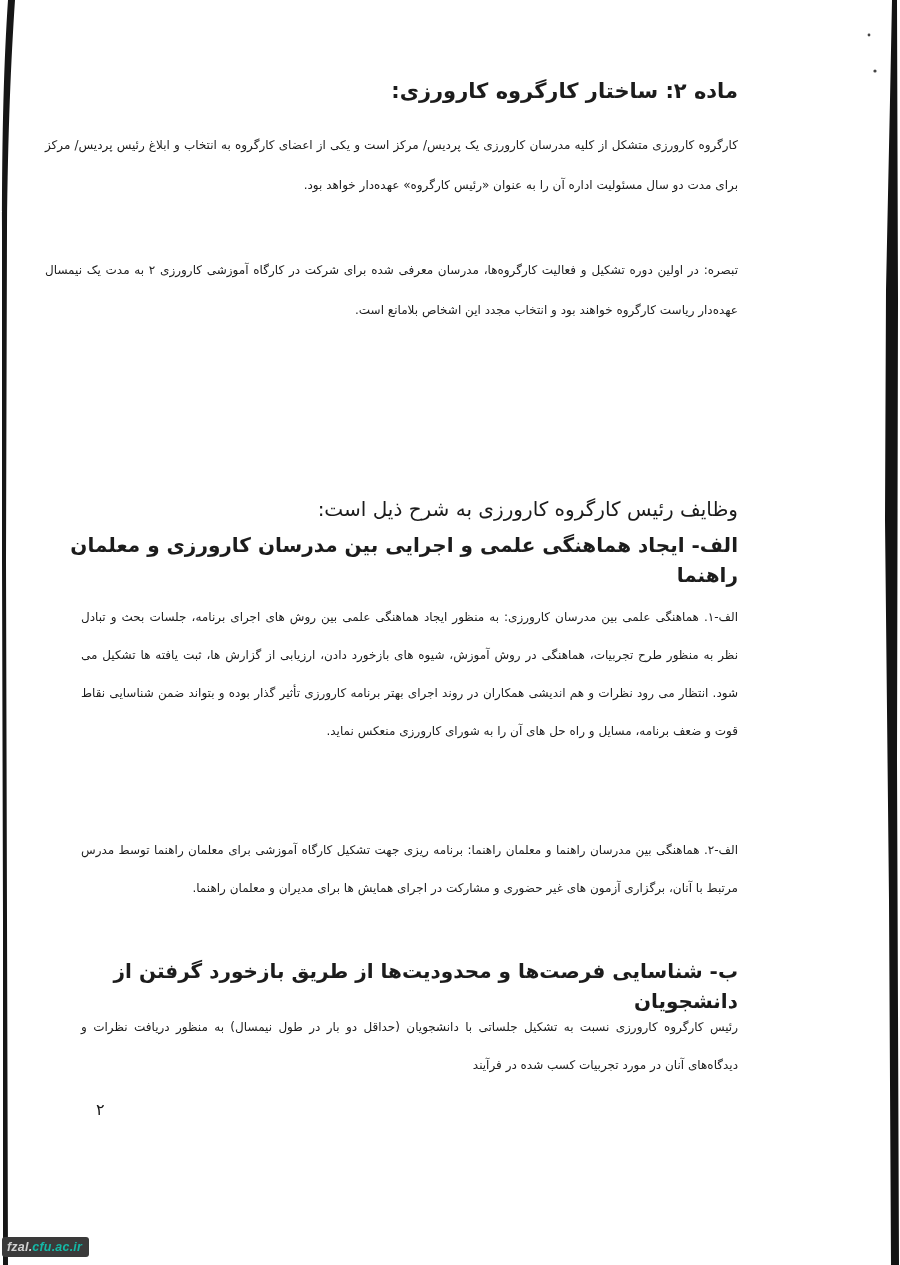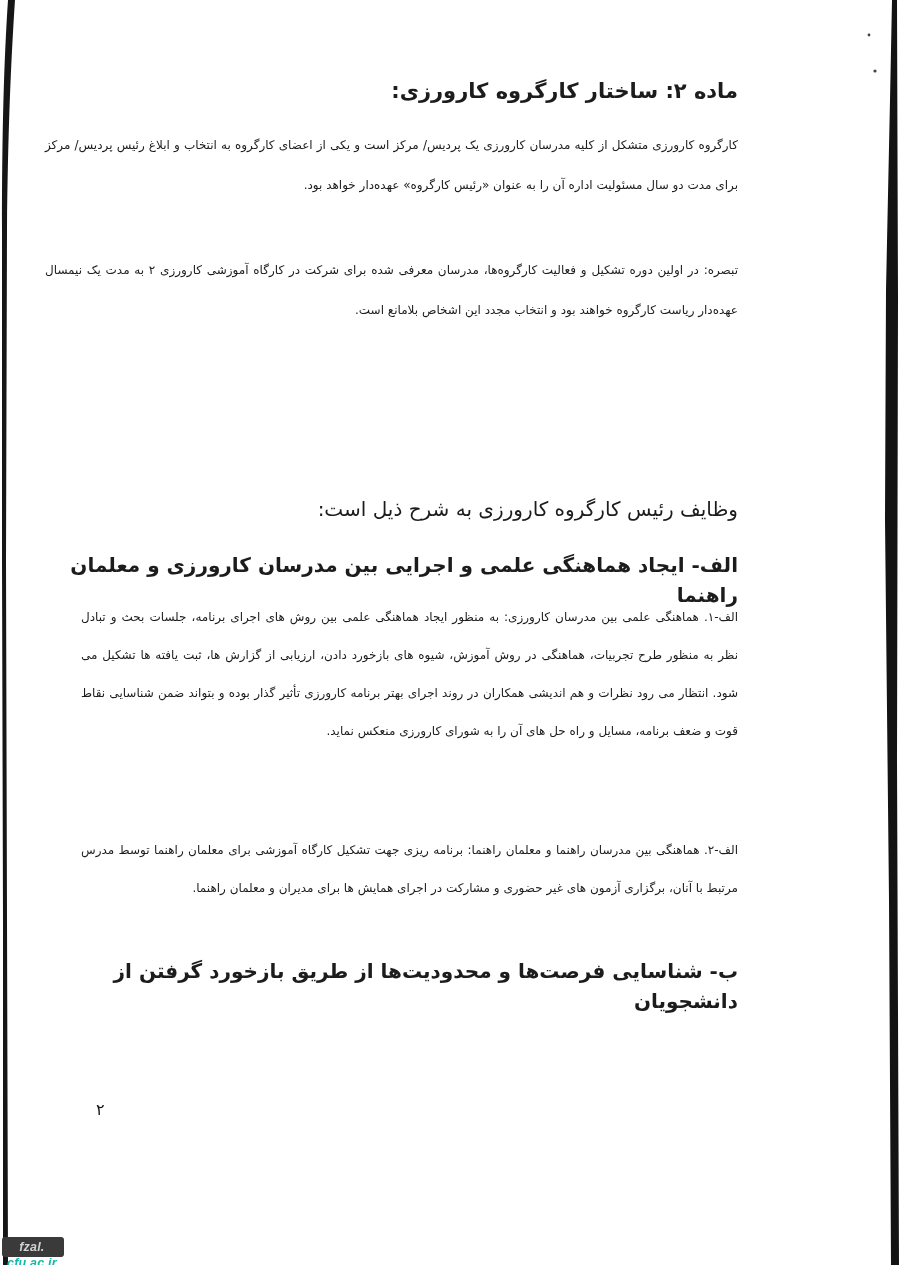--- a/index.html
+++ b/index.html
@@ -87,21 +87,20 @@
     border-radius: 3px;
     display: flex;
     align-items: center;
     font-family: "Liberation Sans", sans-serif;
     font-style: italic;
     font-weight: 700;
     font-size: 12.5px;
     letter-spacing: 0.2px;
     line-height: 16px;
     white-space: nowrap;
-    flex-direction: column;
   }
 </style>
 </head>
 <body>
 
 <div class="page">
 
   <svg class="scan-borders" viewBox="0 0 900 1265" aria-hidden="true">
 
     <path d="M8,0 L15,0 C11,60 8,130 7,230 L6,560 L7,920 L8,1265 L3,1265 L3,920 L2,560 L2,230 C2,130 4,60 8,0 Z" fill="#161616"></path>
@@ -116,28 +115,29 @@
 
     <h2 class="doc-heading" style="top:76px">ماده ۲: ساختار کارگروه کارورزی:</h2>
 
     <p class="doc-para lh40" style="top:125px">کارگروه کارورزی متشکل از کلیه مدرسان کارورزی یک پردیس/ مرکز است و یکی از اعضای کارگروه به انتخاب و ابلاغ رئیس پردیس/ مرکز برای مدت دو سال مسئولیت اداره آن را به عنوان «رئیس کارگروه» عهده‌دار خواهد بود.</p>
 
     <p class="doc-para lh40" style="top:250px">تبصره: در اولین دوره تشکیل و فعالیت کارگروه‌ها، مدرسان معرفی شده برای شرکت در کارگاه آموزشی کارورزی ۲ به مدت یک نیمسال عهده‌دار ریاست کارگروه خواهند بود و انتخاب مجدد این اشخاص بلامانع است.</p>
 
 
     <p class="doc-intro" style="top:494px">وظایف رئیس کارگروه کارورزی به شرح ذیل است:</p>
 
-    <h3 class="item-heading" style="top:550px">الف- ایجاد هماهنگی علمی و اجرایی بین مدرسان کارورزی و معلمان راهنما</h3>
+    <h3 class="item-heading" style="top:530px">الف- ایجاد هماهنگی علمی و اجرایی بین مدرسان کارورزی و معلمان راهنما</h3>
 
     <p class="doc-para lh38" style="top:598px">الف-۱. هماهنگی علمی بین مدرسان کارورزی: به منظور ایجاد هماهنگی علمی بین روش های اجرای برنامه، جلسات بحث و تبادل نظر به منظور طرح تجربیات، هماهنگی در روش آموزش، شیوه های بازخورد دادن، ارزیابی از گزارش ها، ثبت یافته ها تشکیل می شود. انتظار می رود نظرات و هم اندیشی همکاران در روند اجرای بهتر برنامه کارورزی تأثیر گذار بوده و بتواند ضمن شناسایی نقاط قوت و ضعف برنامه، مسایل و راه حل های آن را به شورای کارورزی منعکس نماید.</p>
 
     <p class="doc-para lh38" style="top:831px">الف-۲. هماهنگی بین مدرسان راهنما و معلمان راهنما: برنامه ریزی جهت تشکیل کارگاه آموزشی برای معلمان راهنما توسط مدرس مرتبط با آنان، برگزاری آزمون های غیر حضوری و مشارکت در اجرای همایش ها برای مدیران و معلمان راهنما.</p>
 
     <h3 class="item-heading" style="top:956px">ب- شناسایی فرصت‌ها و محدودیت‌ها از طریق بازخورد گرفتن از دانشجویان</h3>
 
+    <p class="doc-para lh38" style="top:1008px">رئیس کارگروه کارورزی نسبت به تشکیل جلساتی با دانشجویان (حداقل دو بار در طول نیمسال) به منظور دریافت نظرات و دیدگاه‌های آنان در مورد تجربیات کسب شده در فرآیند</p>
 
   </main>
 
   <div class="page-number">۲</div>
 
   <div class="watermark" style="background: rgb(58, 58, 58);">
     <span style="color: rgb(210, 210, 210);">fzal.</span>
       <span style="color: #14b8a6;">cfu.ac.ir</span>
   </div>
 

